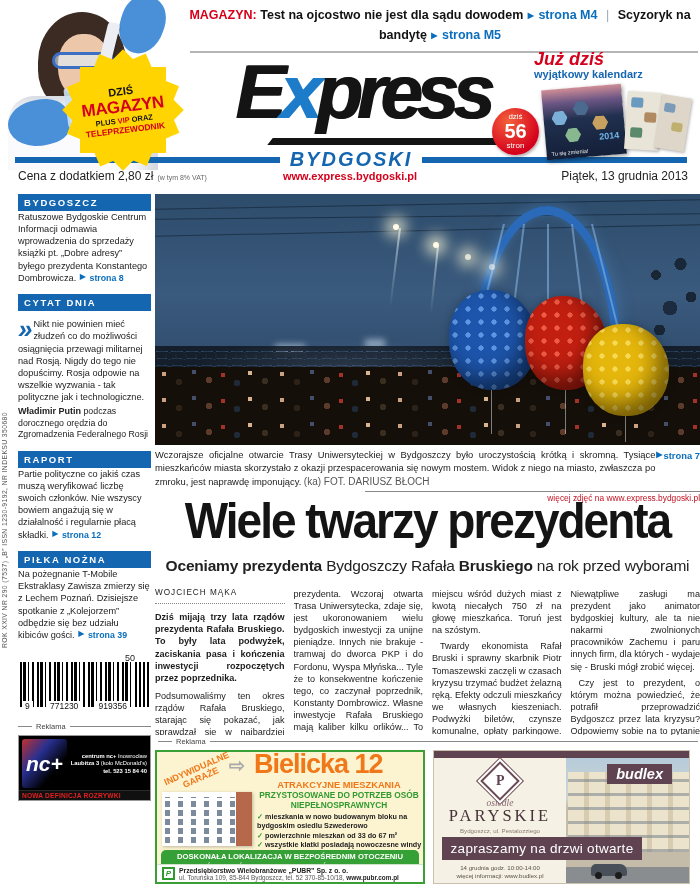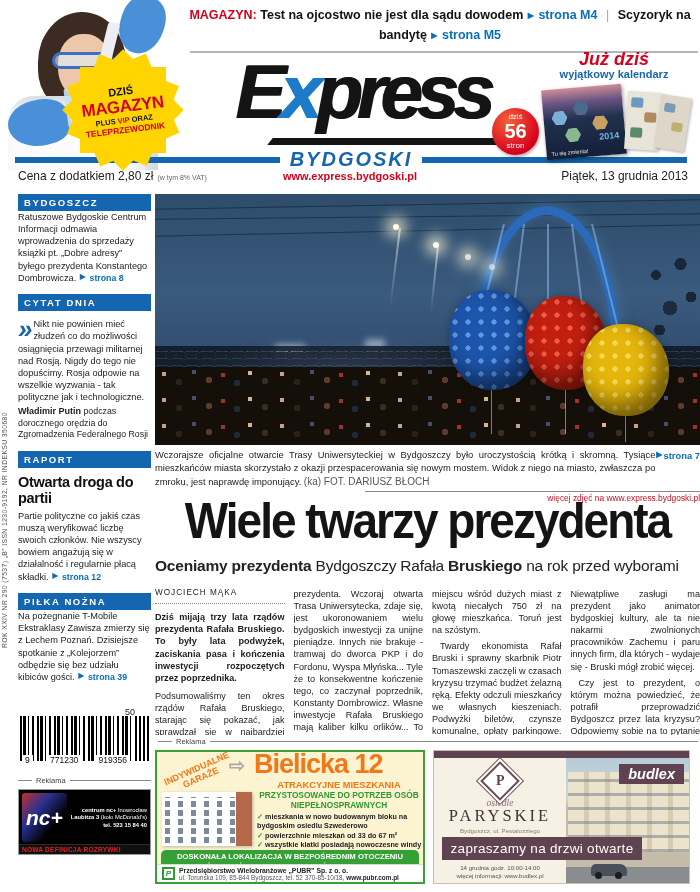--- a/index.html
+++ b/index.html
@@ -45,21 +45,21 @@
   .badge-num{font-size:20px;font-weight:bold}
   .bydgoski-row{position:absolute;left:15px;top:148px;width:672px;display:flex;align-items:center;gap:10px;z-index:1}
   .brule{flex:1;height:6px;background:#1566b0}
   .bydgoski{font-size:20px;font-weight:bold;font-style:italic;color:#1566b0;letter-spacing:2px}
   .site-url{position:absolute;top:170px;left:0;width:700px;text-align:center;color:#d5001c;font-weight:bold;font-size:11px}
   .price{position:absolute;top:169px;left:18px;font-size:12px;color:#222}
   .price .vat{font-size:7px;color:#666;margin-left:4px}
   .issue-date{position:absolute;top:169px;right:12px;font-size:12px;color:#222}
 
   
-  .cal-promo{position:absolute;right:6px;top:50px;width:160px;text-align:center;z-index:3}
+  .cal-promo{position:absolute;right:6px;top:50px;width:160px;text-align:left;z-index:3}
   .cal-line1{color:#d5001c;font-weight:bold;font-style:italic;font-size:18px;line-height:1}
   .cal-line2{color:#1566b0;font-weight:bold;font-size:11px}
   .cal-art{position:absolute;right:8px;top:84px;width:148px;height:76px;z-index:3}
   .cal1{position:absolute;left:0;top:3px;width:80px;height:70px;background:linear-gradient(180deg,#cf8d96 0%,#6a5584 20%,#20304e 45%,#141f38 100%);transform:rotate(-5deg);box-shadow:1px 2px 4px rgba(0,0,0,.4);padding:4px}
   .cal-hex{position:absolute;width:16px;height:14px;clip-path:polygon(25% 0,75% 0,100% 50%,75% 100%,25% 100%,0 50%);}
   .cal-year{position:absolute;right:6px;bottom:14px;color:#6fb3e8;font-size:9px;font-weight:bold}
   .cal-slogan{position:absolute;left:5px;bottom:3px;color:#eee;font-size:5.5px}
   .cal2{position:absolute;left:82px;top:8px;width:34px;height:58px;background:#e9e4d8;transform:rotate(4deg);box-shadow:1px 1px 3px rgba(0,0,0,.3)}
   .cal3{position:absolute;left:114px;top:12px;width:30px;height:54px;background:#ded7c9;transform:rotate(9deg);box-shadow:1px 1px 3px rgba(0,0,0,.3)}
   .cal-chip{position:absolute;border-radius:2px}
@@ -71,21 +71,21 @@
   .sec-bar.first{margin-top:0}
   .sec-title{font-size:14.5px;font-weight:bold;color:#101010;margin:6px 0 4px;letter-spacing:-.3px}
   .sec-text{font-size:9.2px;line-height:1.32;color:#222}
   .sec-link{color:#0a6ebd;font-weight:bold;font-size:8.8px;white-space:nowrap}
   .quote-wrap{margin-top:7px;font-size:9.2px;line-height:1.32;color:#222}
   .quote-mark{color:#1566b0;font-size:26px;font-weight:bold;font-style:italic;float:left;line-height:.75;margin:2px 4px 0 0;letter-spacing:-3px}
   .quote-author{font-size:8.8px;color:#222;margin-top:3px;line-height:1.3}
   .quote-author b{font-size:9px}
 
   
-  .barcode-wrap{position:relative;height:60px;width:133px;margin-top:24px}
+  .barcode-wrap{position:relative;height:60px;width:133px;margin-top:12px}
   .bc-num{position:absolute;right:16px;top:0;font-size:9px;color:#222}
   .bars{position:absolute;left:2px;top:9px;width:112px;bottom:6px;background:repeating-linear-gradient(90deg,#000 0 2px,#fff 2px 3px,#000 3px 6px,#fff 6px 8px,#000 8px 9px,#fff 9px 12px,#000 12px 14px,#fff 14px 17px)}
   .bars2{position:absolute;right:0;top:9px;width:16px;bottom:6px;background:repeating-linear-gradient(90deg,#000 0 2px,#fff 2px 4px)}
   .bc-digits{position:absolute;left:4px;bottom:2px;width:108px;display:flex;justify-content:space-between;font-size:8.5px;color:#111}
   .bc-digits span{background:#fff;padding:0 3px}
 
   
   .rek{display:flex;align-items:center;gap:4px;font-size:7.5px;color:#444;margin:9px 0 4px}
   .rek .rline{flex:1;border-top:1px solid #888}
   .rek .rline-s{width:14px;border-top:1px solid #888}
@@ -134,21 +134,21 @@
   .string{position:absolute;width:1px;background:rgba(230,235,240,.5)}
 
   
   .caption{position:absolute;left:155px;top:449px;width:545px;font-size:9.4px;line-height:1.38;color:#222;text-align:justify}
   .cap-credit{font-size:10px;color:#555}
   .cap-link{color:#0a6ebd;font-weight:bold;font-size:9.4px;white-space:nowrap;float:right}
   .cap-more{width:335px;margin-left:auto;border-top:1px solid #888;text-align:right;color:#c21020;font-size:8.4px;padding-top:1px;margin-top:2px;clear:right}
 
   
   .headline{position:absolute;left:155px;top:491px;width:545px;text-align:center;font-size:46px;font-weight:bold;letter-spacing:-2px;color:#141414;transform:scaleY(1.1);transform-origin:top;white-space:nowrap}
-  .subhead{position:absolute;left:155px;top:557px;width:545px;font-size:15.5px;color:#222;letter-spacing:-.2px}
+  .subhead{position:absolute;left:155px;top:557px;width:545px;text-align:center;font-size:15.5px;color:#222;letter-spacing:-.2px}
   .article{position:absolute;left:155px;top:588px;width:545px;height:147px;display:flex;gap:9px;overflow:hidden}
   .acol{flex:1;font-size:9.1px;line-height:1.33;text-align:justify;color:#1c1c1c;overflow:hidden}
   .byline{font-size:8.2px;letter-spacing:1px;color:#222;border-bottom:1px dotted #888;padding-bottom:4px;margin-bottom:7px;font-weight:normal}
   .intro{font-weight:bold;margin-bottom:5px;line-height:1.35}
   .acol p{margin-bottom:4px}
   .acol p.ind{text-indent:8px;margin-bottom:0}
 
   
   .ad-bi{position:absolute;left:155px;top:750px;width:270px;height:134px;background:#fcf3d0;border:2px solid #3aa035;overflow:hidden}
   .bi-gar{position:absolute;left:0px;top:12px;width:84px;transform:rotate(-24deg);color:#f07818;font-weight:bold;font-size:9px;text-align:center;line-height:1.1}
@@ -170,21 +170,21 @@
 
   .ad-pa{position:absolute;left:433px;top:750px;width:257px;height:134px;background:#f2ede1;overflow:hidden;border:1px solid #cbbfae}
   .pa-top{position:absolute;top:0;left:0;right:0;height:7px;background:#5f4350}
   .pa-photo{position:absolute;right:0;top:7px;width:125px;bottom:0;background:linear-gradient(180deg,#b6cbda 0%,#cdd6d4 32%,#c4bca8 40%)}
   .pa-bld{position:absolute;left:4px;top:14px;right:0;height:80px;background:
     repeating-linear-gradient(0deg,rgba(120,130,140,.55) 0 3px,rgba(0,0,0,0) 3px 14px),
     repeating-linear-gradient(90deg,#ece3cc 0 16px,#d7cbb0 16px 21px)}
   .pa-road{position:absolute;bottom:0;height:16px;left:0;right:0;background:#8a8d90}
   .pa-car{position:absolute;right:62px;bottom:7px;width:36px;height:12px;background:#49505a;border-radius:5px 7px 2px 2px}
   .pa-car::after{content:"";position:absolute;left:4px;bottom:-3px;width:7px;height:7px;border-radius:50%;background:#1c1c1c;box-shadow:20px 0 0 #1c1c1c}
-  .budlex{position:absolute;right:5px;top:13px;background:#5f4350;color:#fff;font-weight:bold;font-style:italic;font-size:14.5px;padding:2px 9px;z-index:4}
+  .budlex{position:absolute;right:17px;top:13px;background:#5f4350;color:#fff;font-weight:bold;font-style:italic;font-size:14.5px;padding:2px 9px;z-index:4}
   .pa-left{position:absolute;left:0;top:7px;width:132px;bottom:0;background:#f6f1e5;text-align:center}
   .pa-diamond{width:28px;height:28px;border:2px solid #6b4a52;transform:rotate(45deg);margin:9px auto 3px;display:flex;align-items:center;justify-content:center;background:#fff;box-shadow:0 0 0 2px #fff,0 0 0 3px #6b4a52}
   .pa-diamond span{transform:rotate(-45deg);font-family:"Liberation Serif",serif;font-size:14px;color:#5f4350;font-weight:bold}
   .pa-osiedle{font-family:"Liberation Serif",serif;font-style:italic;color:#8a6a74;font-size:9.5px;margin-top:3px}
   .pa-name{font-family:"Liberation Serif",serif;font-size:16.5px;letter-spacing:3px;color:#453239;line-height:1}
   .pa-addr{font-size:6.2px;color:#877a6e;margin-top:2px}
   .pa-banner{position:absolute;left:8px;top:86px;width:200px;background:#5f4350;color:#fff;font-size:13.5px;text-align:center;padding:4px 0;z-index:3;letter-spacing:.3px}
   .pa-info{position:absolute;left:0;top:113px;width:132px;font-size:6.1px;color:#5a5048;line-height:1.35;text-align:center}
 </style>
 </head>
@@ -292,21 +292,20 @@
     <div class="quote-wrap">
       <span class="quote-mark">»</span>
       <span>Nikt nie powinien mieć złudzeń co do możliwości osiągnięcia przewagi militarnej nad Rosją. Nigdy do tego nie dopuścimy. Rosja odpowie na wszelkie wyzwania - tak polityczne jak i technologiczne.</span>
       <div class="quote-author">
         <b>Władimir Putin</b>
         <span>podczas dorocznego orędzia do Zgromadzenia Federalnego Rosji</span>
       </div>
     </div>
 
     <div class="sec-bar">RAPORT</div>
-    <div class="sec-title">Otwarta droga do partii</div>
     <div class="sec-text">
       <span>Partie polityczne co jakiś czas muszą weryfikować liczbę swoich członków. Nie wszyscy bowiem angażują się w działalność i regularnie płacą składki.</span>
       <span class="arrow">▶</span>
       <span class="sec-link">strona 12</span>
     </div>
 
     <div class="sec-bar">PIŁKA NOŻNA</div>
     <div class="sec-text">
       <span>Na pożegnanie T-Mobile Ekstraklasy Zawisza zmierzy się z Lechem Poznań. Dzisiejsze spotkanie z „Kolejorzem” odbędzie się bez udziału kibiców gości.</span>
       <span class="arrow">▶</span>

